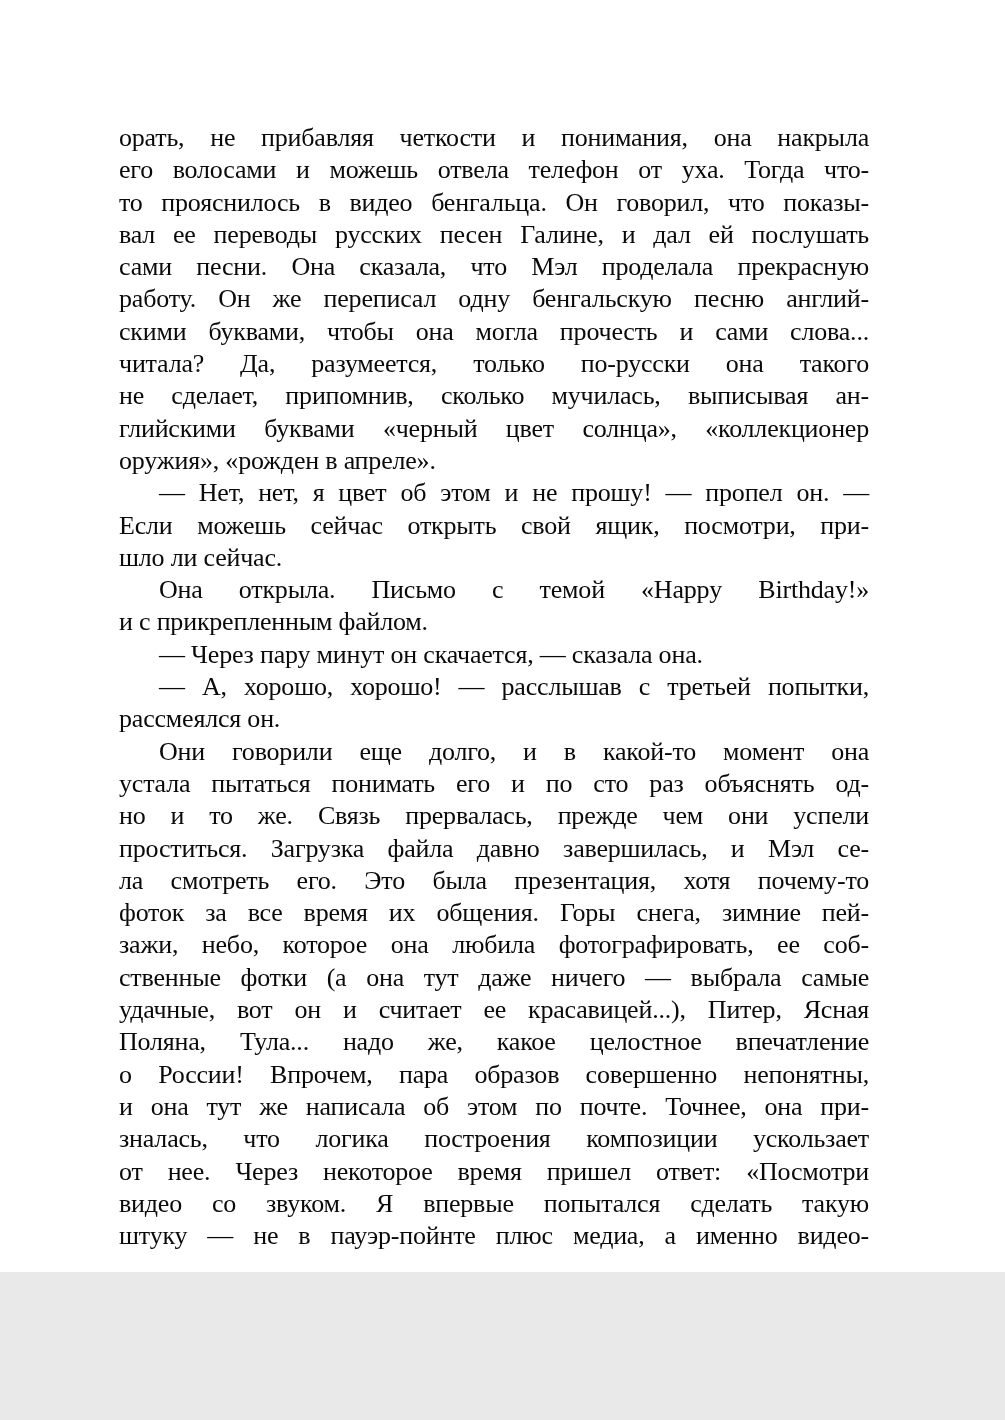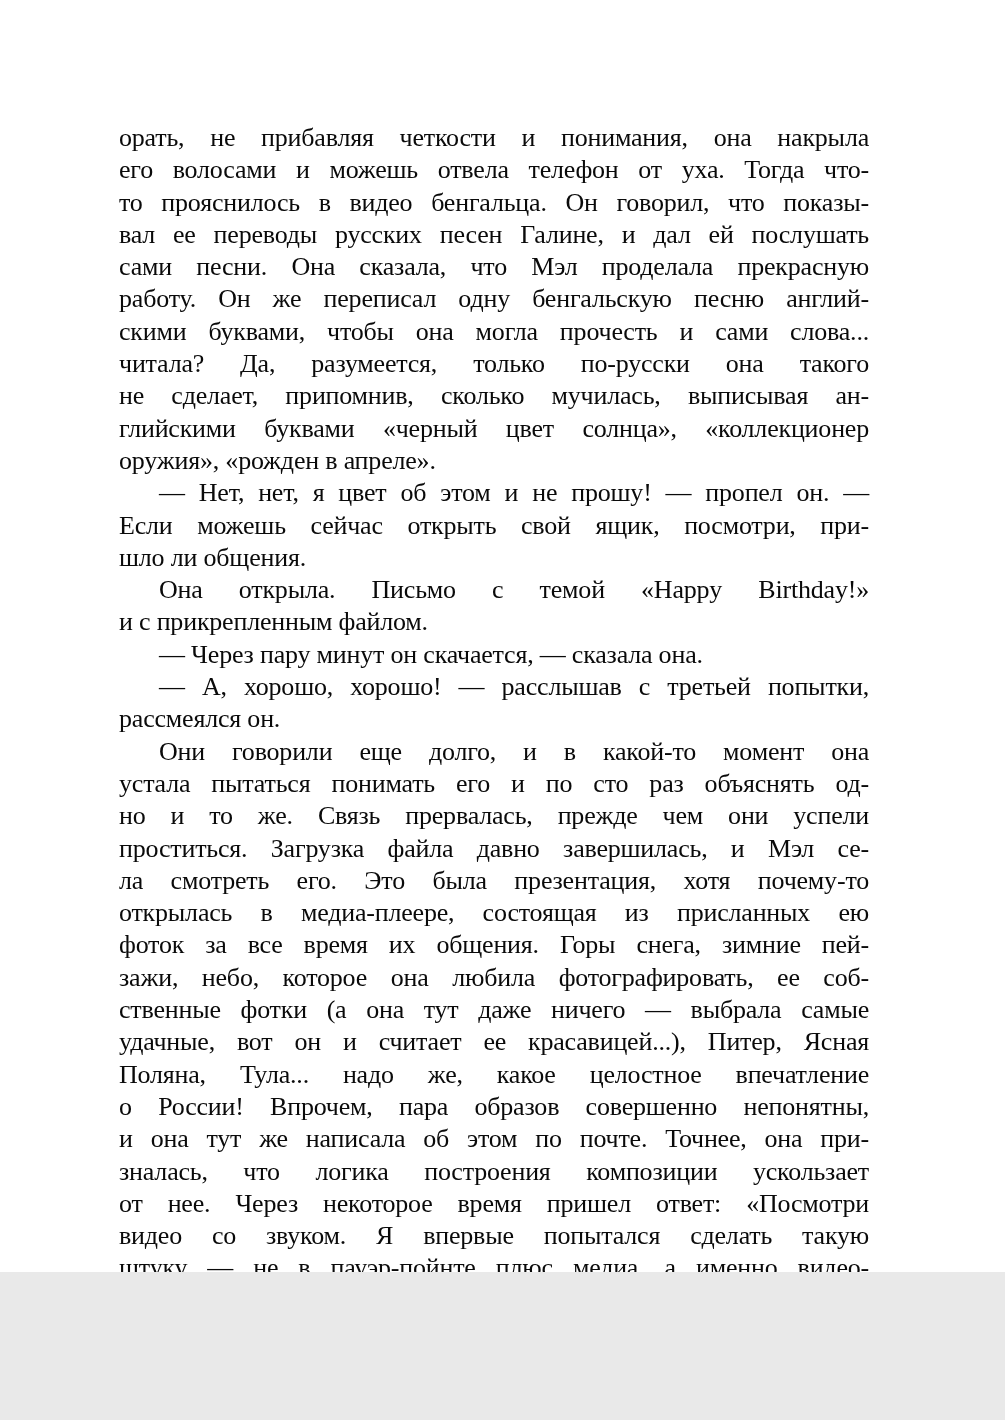--- a/index.html
+++ b/index.html
@@ -73,32 +73,31 @@
       <div class="line">вал ее переводы русских песен Галине, и дал ей послушать</div>
       <div class="line">сами песни. Она сказала, что Мэл проделала прекрасную</div>
       <div class="line">работу. Он же переписал одну бенгальскую песню англий-</div>
       <div class="line">скими буквами, чтобы она могла прочесть и сами слова...</div>
       <div class="line">читала? Да, разумеется, только по-русски она такого</div>
       <div class="line">не сделает, припомнив, сколько мучилась, выписывая ан-</div>
       <div class="line">глийскими буквами «черный цвет солнца», «коллекционер</div>
       <div class="line para-end">оружия», «рожден в апреле».</div>
       <div class="line indent">— Нет, нет, я цвет об этом и не прошу! — пропел он. —</div>
       <div class="line">Если можешь сейчас открыть свой ящик, посмотри, при-</div>
-      <div class="line para-end">шло ли общения.</div>
+      <div class="line para-end">шло ли сейчас.</div>
       <div class="line indent">Она открыла. Письмо с темой «Happy Birthday!»</div>
       <div class="line para-end">и с прикрепленным файлом.</div>
       <div class="line indent para-end">— Через пару минут он скачается, — сказала она.</div>
       <div class="line indent">— А, хорошо, хорошо! — расслышав с третьей попытки,</div>
       <div class="line para-end">рассмеялся он.</div>
       <div class="line indent">Они говорили еще долго, и в какой-то момент она</div>
       <div class="line">устала пытаться понимать его и по сто раз объяснять од-</div>
       <div class="line">но и то же. Связь прервалась, прежде чем они успели</div>
       <div class="line">проститься. Загрузка файла давно завершилась, и Мэл се-</div>
       <div class="line">ла смотреть его. Это была презентация, хотя почему-то</div>
-      <div class="line">открылась в медиа-плеере, состоящая из присланных ею</div>
       <div class="line">фоток за все время их общения. Горы снега, зимние пей-</div>
       <div class="line">зажи, небо, которое она любила фотографировать, ее соб-</div>
       <div class="line">ственные фотки (а она тут даже ничего — выбрала самые</div>
       <div class="line">удачные, вот он и считает ее красавицей...), Питер, Ясная</div>
       <div class="line">Поляна, Тула... надо же, какое целостное впечатление</div>
       <div class="line">о России! Впрочем, пара образов совершенно непонятны,</div>
       <div class="line">и она тут же написала об этом по почте. Точнее, она при-</div>
       <div class="line">зналась, что логика построения композиции ускользает</div>
       <div class="line">от нее. Через некоторое время пришел ответ: «Посмотри</div>
       <div class="line">видео со звуком. Я впервые попытался сделать такую</div>

